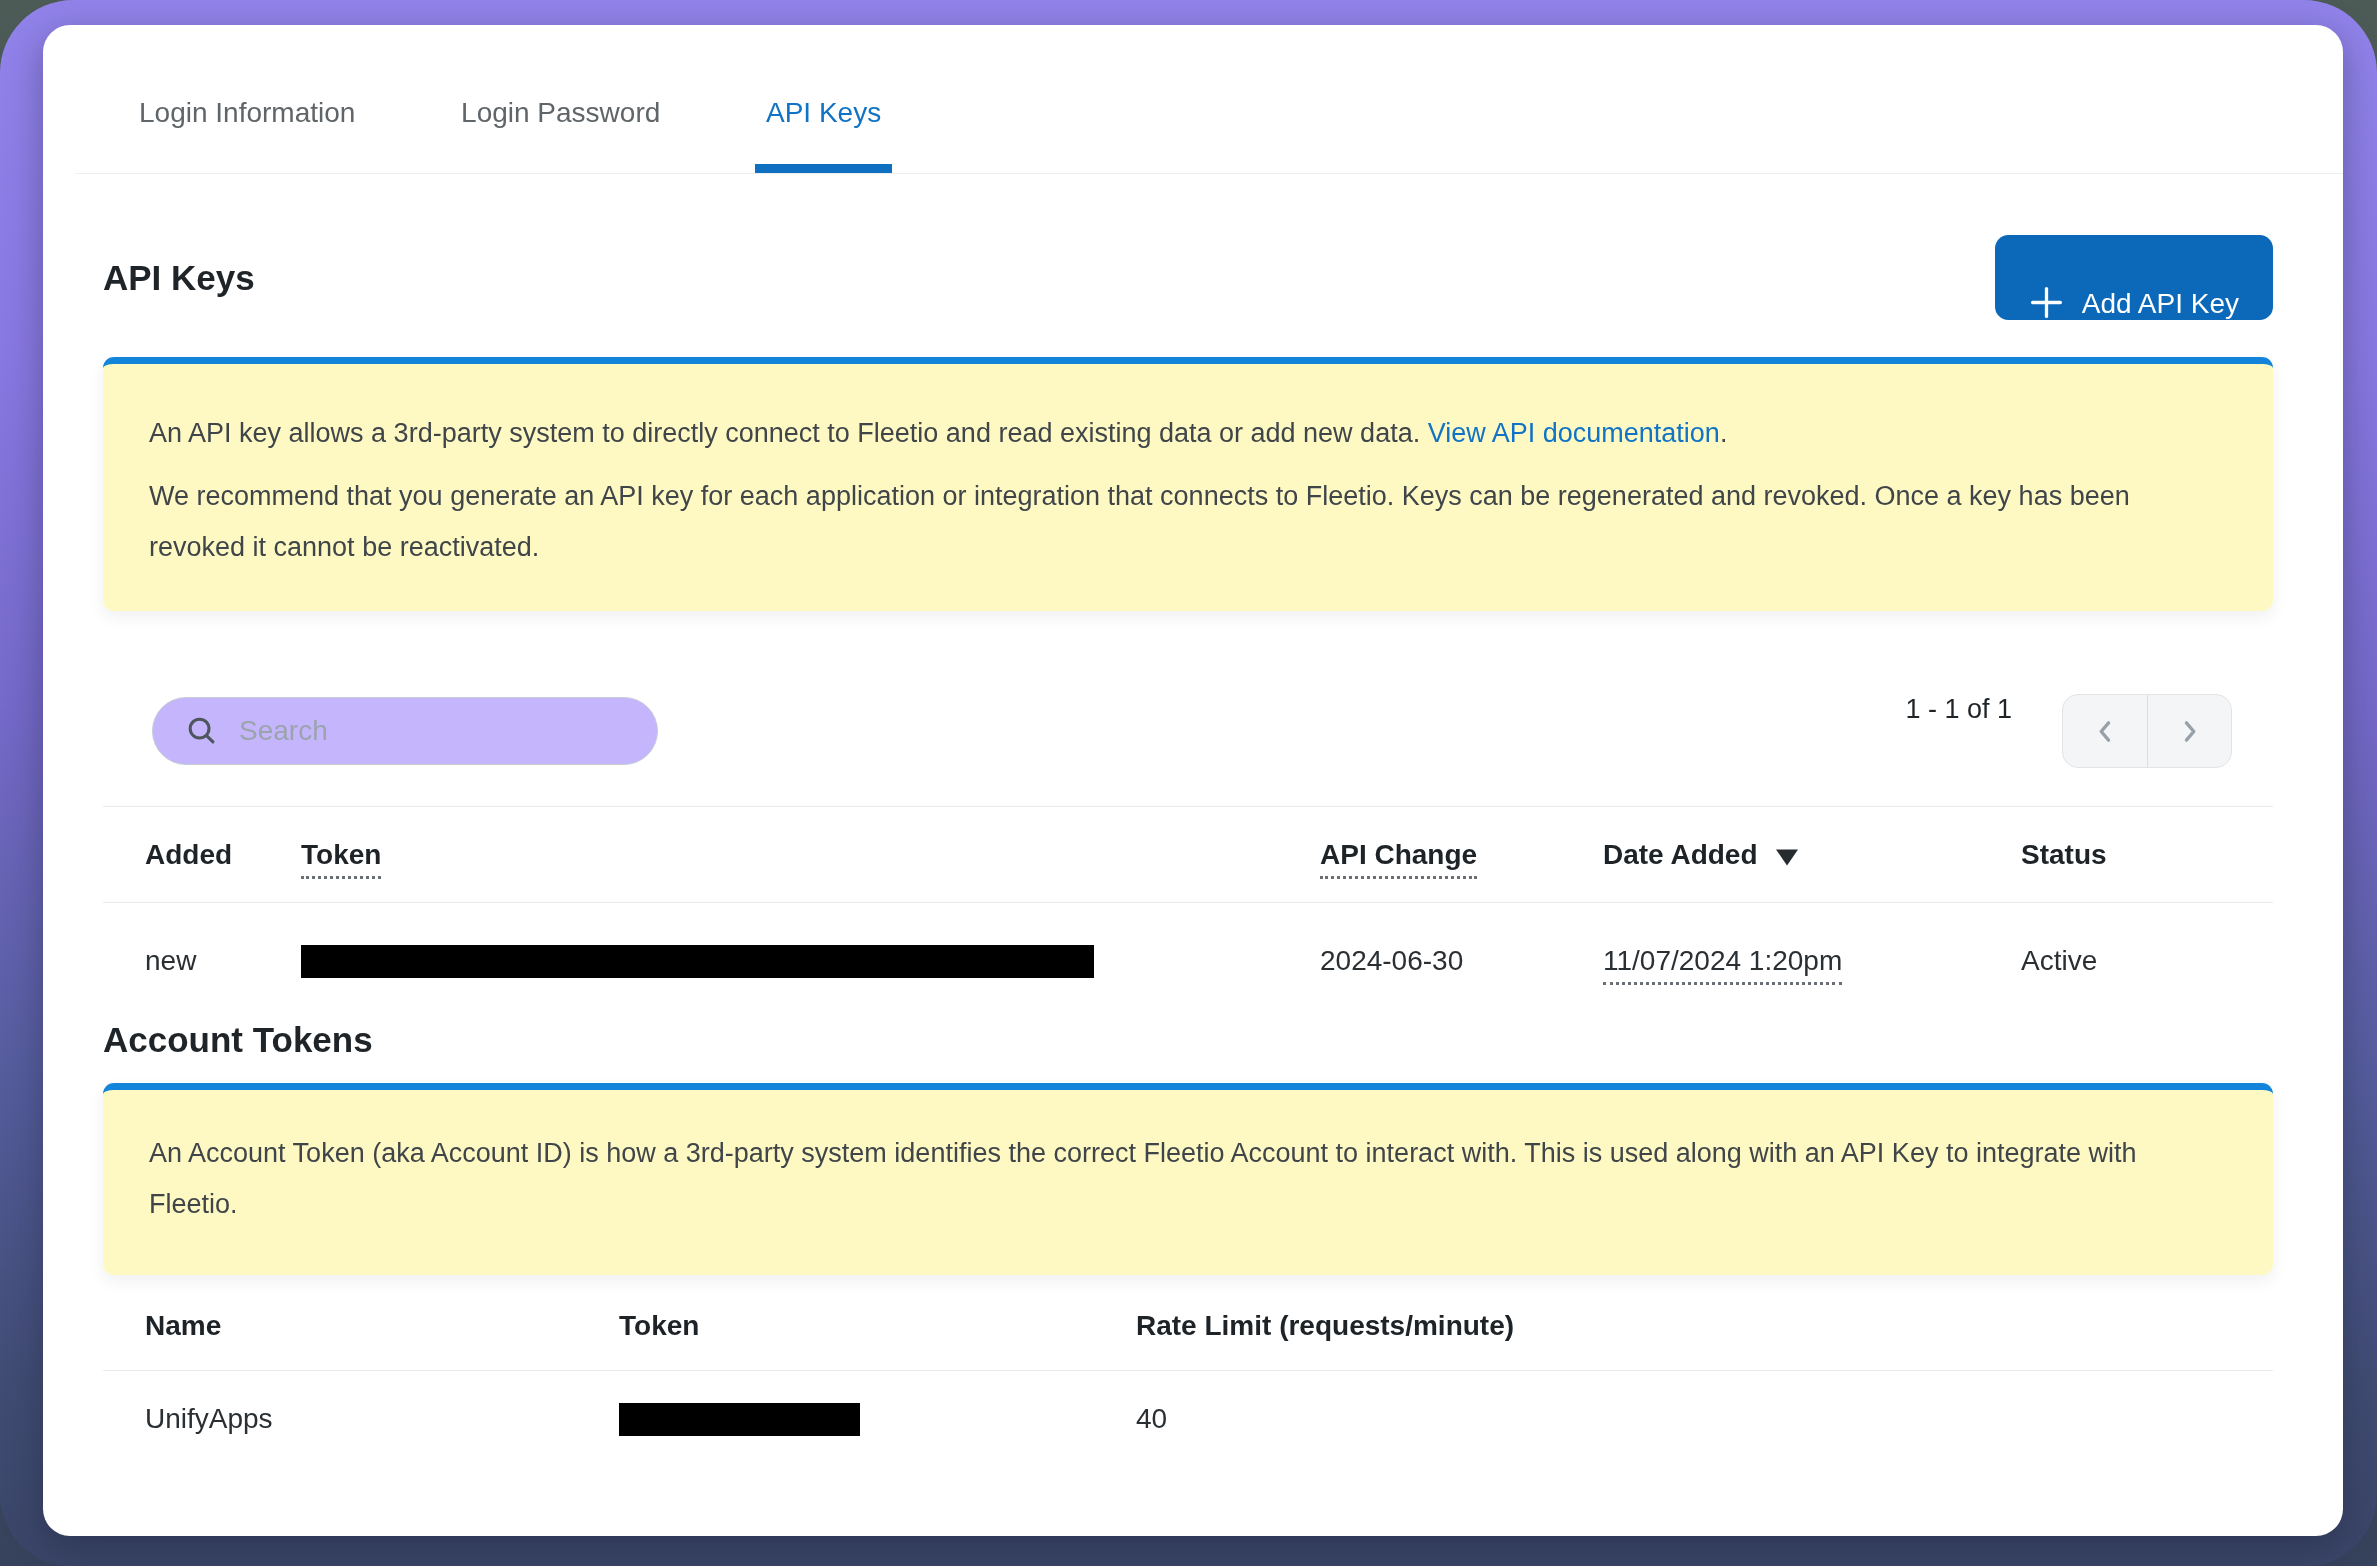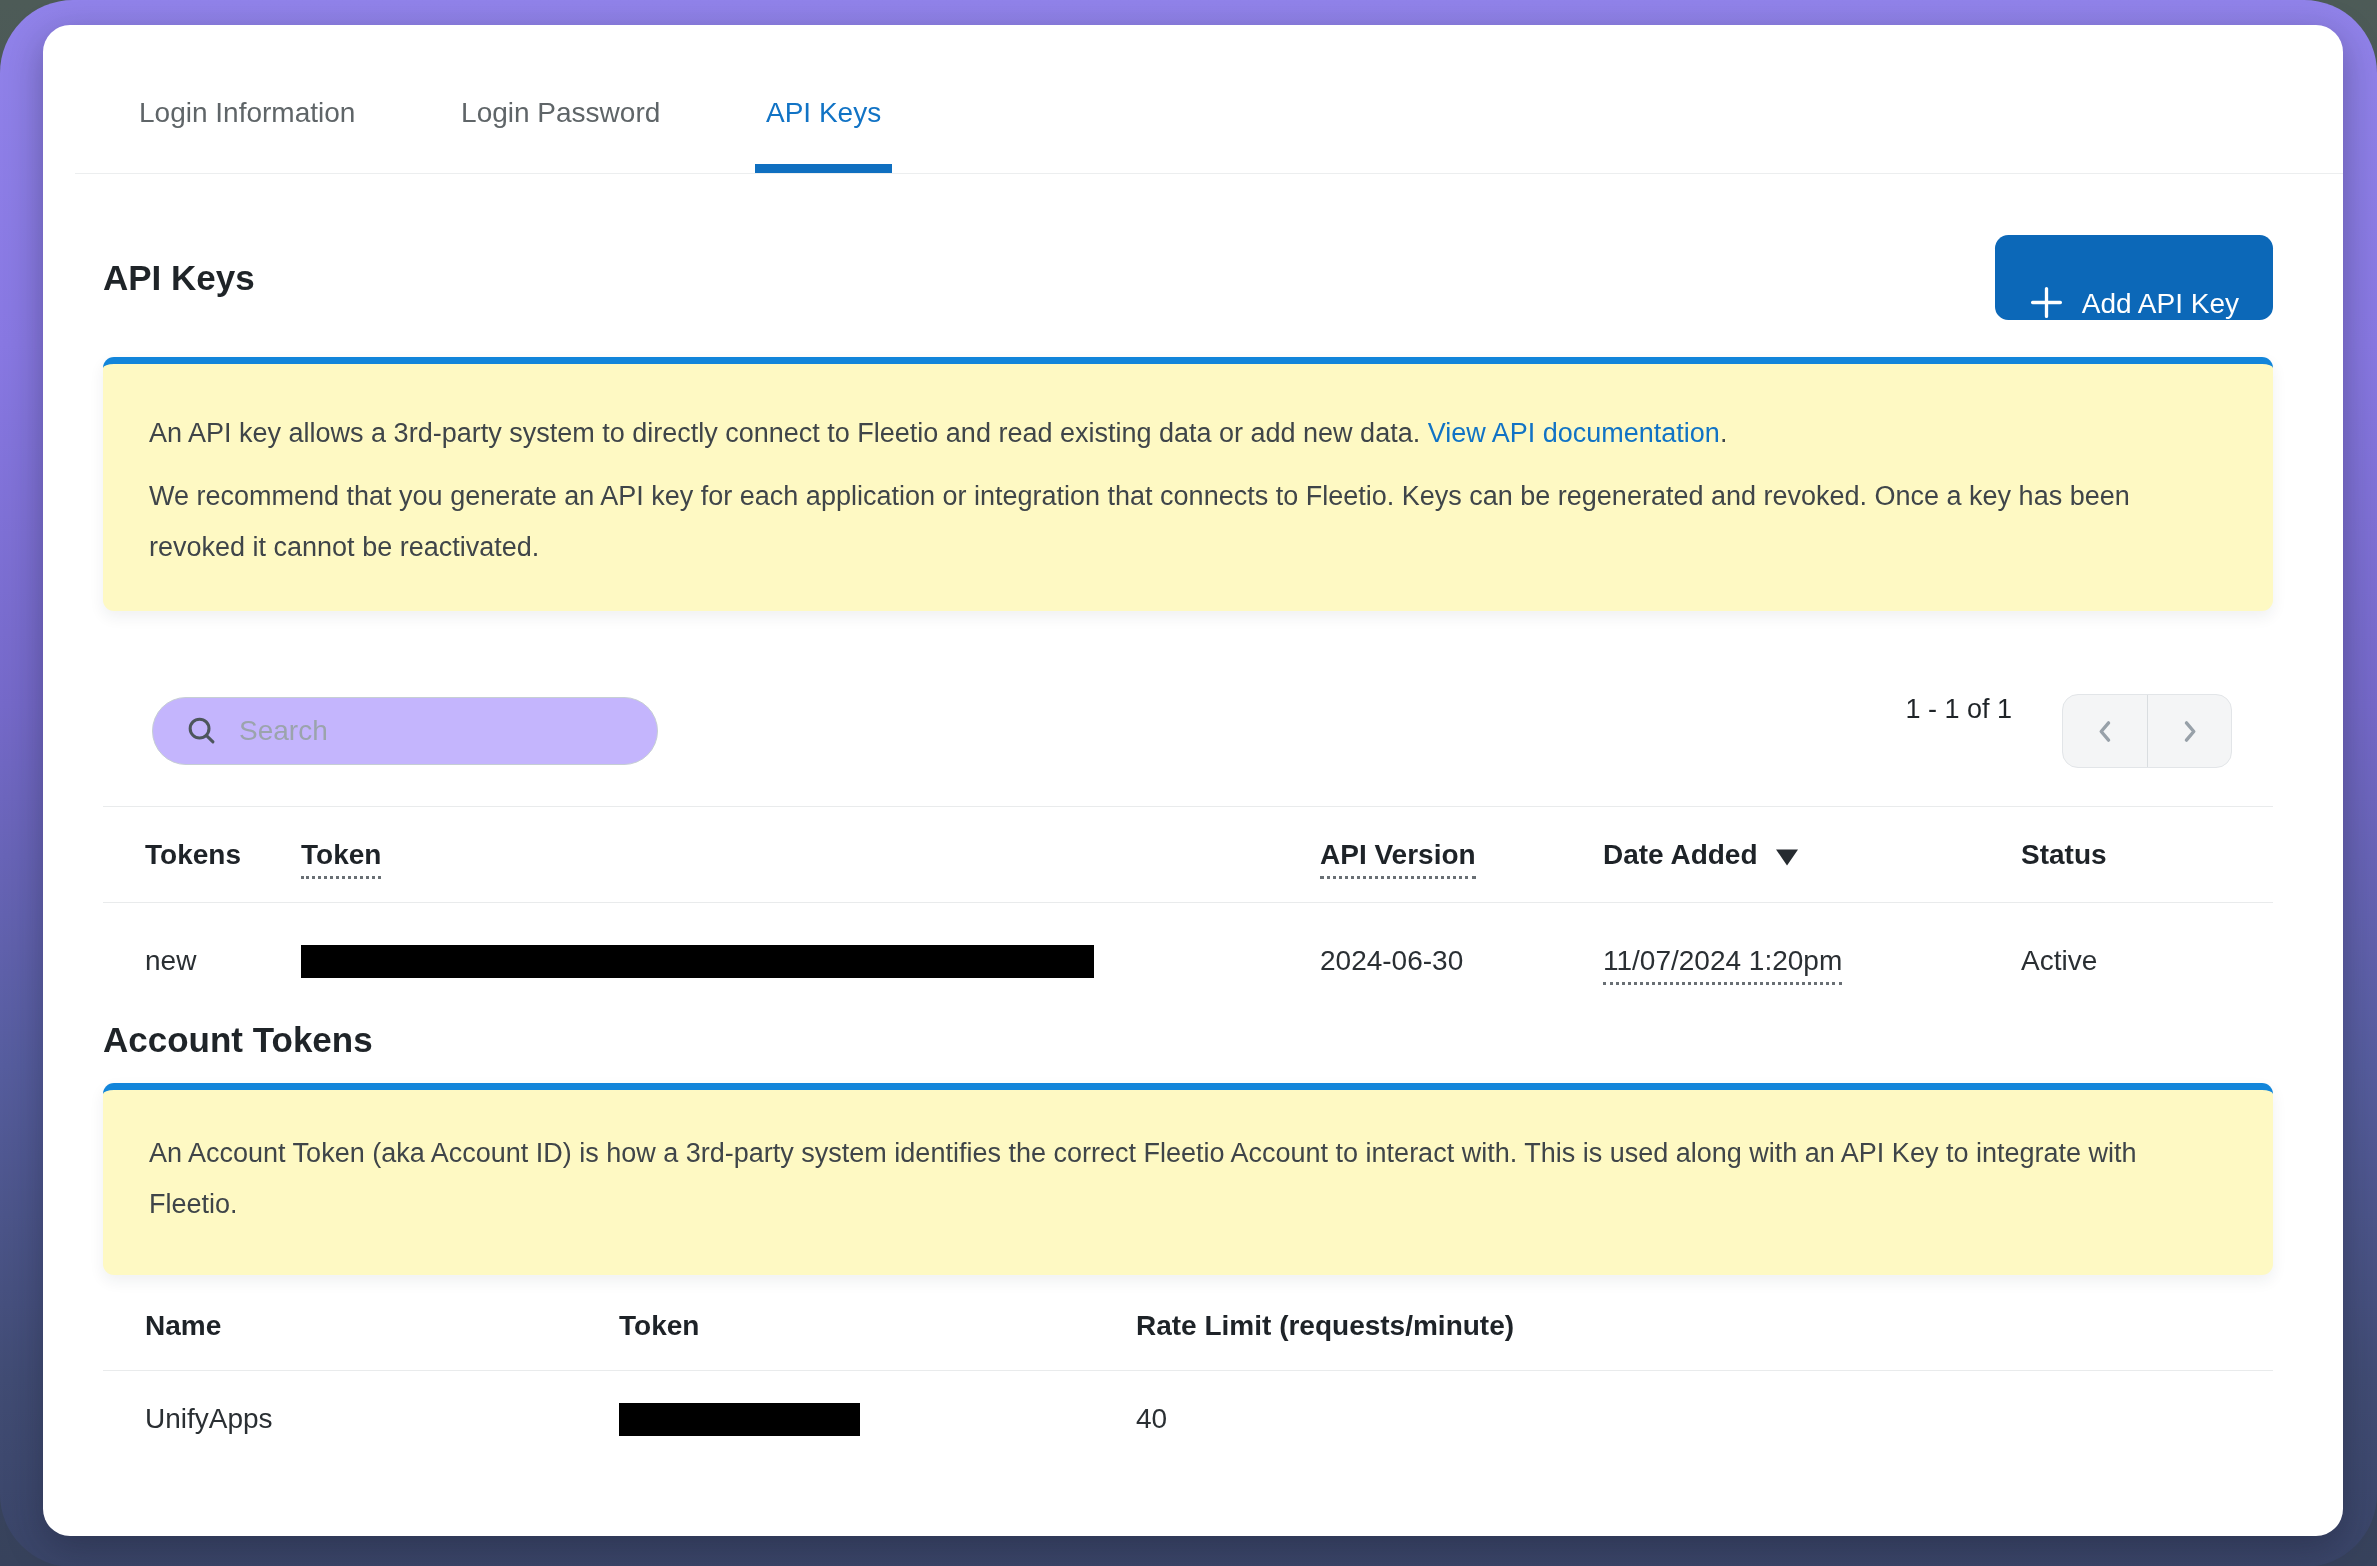--- a/index.html
+++ b/index.html
@@ -150,23 +150,23 @@
             <svg width="27" height="27" viewBox="0 0 44 44">
               <path d="M17 8 L29 22 L17 36" fill="none" stroke="#98a1a9" stroke-width="5.5" stroke-linecap="round" stroke-linejoin="round"></path>
             </svg>
           </button>
         </div>
       </div>
     </div>
 
     <div class="t-divider"></div>
     <div class="grid-row t1 hdr-row1">
-      <div class="hdr">Tokens</div>
+      <div class="hdr">Added</div>
       <div class="hdr"><span class="dotted">Token</span></div>
-      <div class="hdr"><span class="dotted">API Version</span></div>
+      <div class="hdr"><span class="dotted">API Change</span></div>
       <div class="hdr">
         <span class="sort-wrap">
           <span>Date Added</span>
           <span class="caret-down"></span>
         </span>
       </div>
       <div class="hdr">Status</div>
     </div>
     <div class="grid-row t1 row1">
       <div class="cell">new</div>

